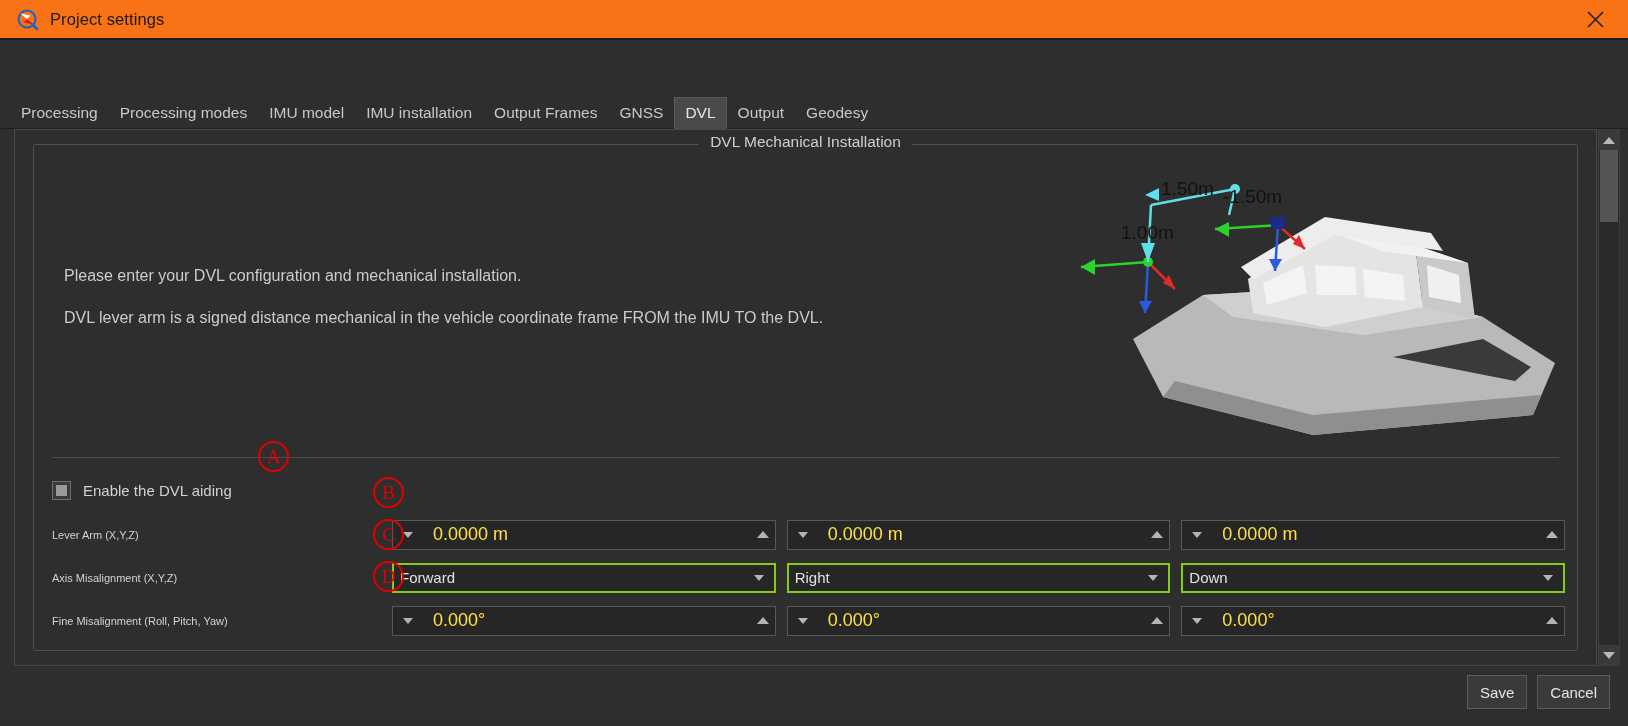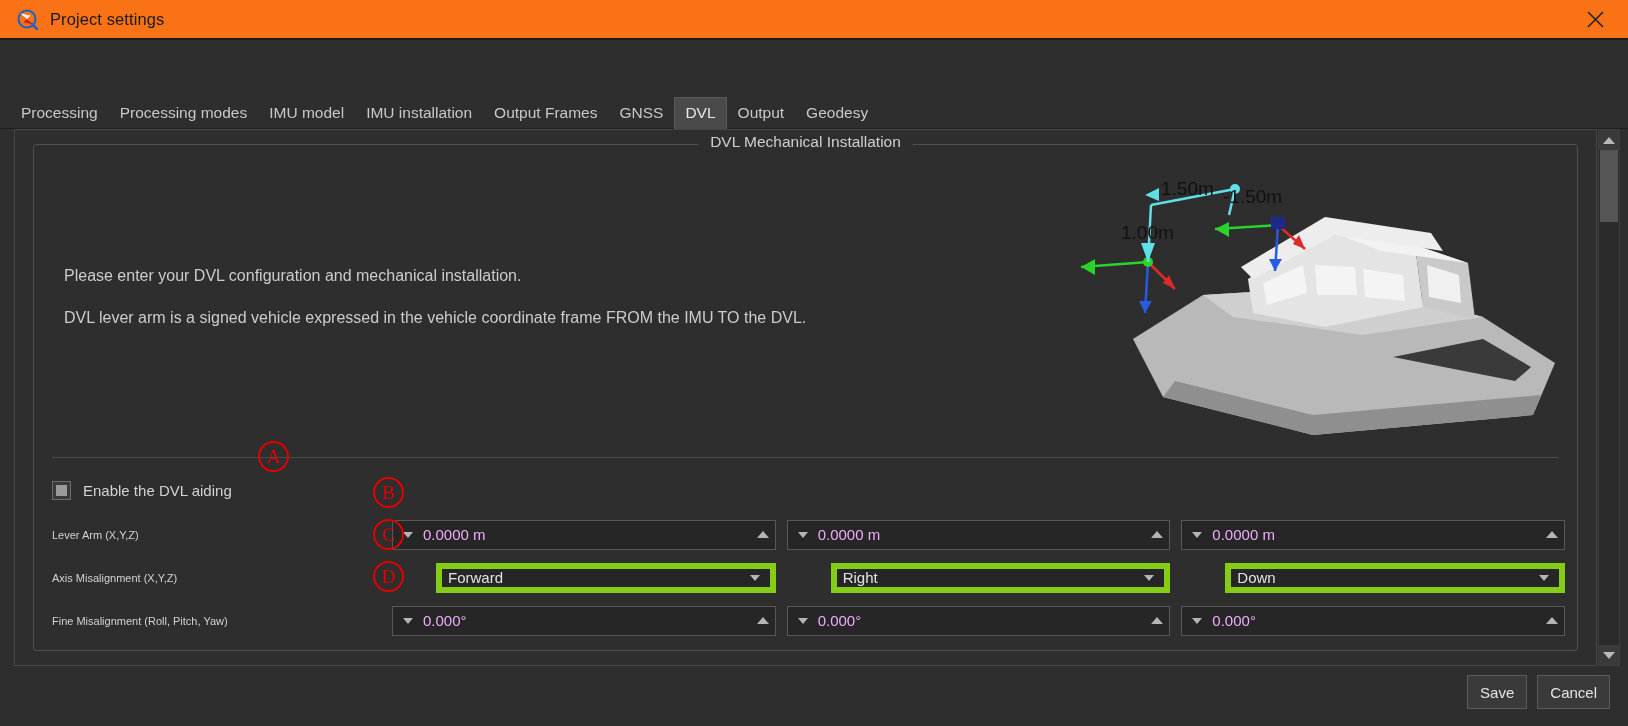--- a/index.html
+++ b/index.html
@@ -184,40 +184,40 @@
     padding: 0 2px 0 6px;
     cursor: text;
   }
   .spin-chev {
     width: 18px; flex: 0 0 18px;
     display: flex; align-items: center; justify-content: center;
   }
   .chev-down { border-left: 5px solid transparent; border-right: 5px solid transparent; border-top: 6px solid #b5b5b5; }
   .spin-value {
     flex: 1 1 auto;
-    font-size: 15px; color: #f0abfc;
+    font-size: 18px; color: #fde047;
     padding-left: 6px;
     white-space: nowrap;
+    margin-left: 10px;
   }
   .spin-arrows {
     width: 20px; flex: 0 0 20px;
     display: flex; align-items: center; justify-content: center;
     cursor: pointer;
   }
   .arrow-up { border-left: 6px solid transparent; border-right: 6px solid transparent; border-bottom: 7px solid #b5b5b5; }
 
   
   .combobox {
     height: 30px;
     background: #262626;
-    border: 6px solid #84cc16;
+    border: 2px solid #84cc16;
     display: flex; align-items: center;
     padding: 0 6px 0 6px;
     cursor: pointer;
-    margin-left: 44px;
   }
   .combo-value {
     flex: 1 1 auto;
     font-size: 15px; color: #e2e2e2;
     white-space: nowrap;
   }
   .combo-arrow { width: 18px; flex: 0 0 18px; display: flex; align-items: center; justify-content: center; }
 
   
   .annot {
@@ -288,21 +288,21 @@
   </div>
 
   <div class="scrollarea">
     <div class="scroll-content">
 
       <div class="groupbox">
         <div class="group-title">DVL Mechanical Installation</div>
 
         <div class="info">
           <p>Please enter your DVL configuration and mechanical installation.</p>
-          <p>DVL lever arm is a signed vehicle expressed in the vehicle coordinate frame FROM the IMU TO the DVL.</p>
+          <p>DVL lever arm is a signed distance mechanical in the vehicle coordinate frame FROM the IMU TO the DVL.</p>
         </div>
 
         <div class="illus">
           <svg width="500" height="290" viewBox="0 0 500 290">
 
             <polygon points="100,230 250,268 470,248 492,196 420,150 300,118 140,128 70,172" fill="#b9b9b9"></polygon>
             <polygon points="100,230 250,268 470,248 478,228 250,248 112,214" fill="#8f8f8f"></polygon>
 
             <polygon points="140,128 300,118 420,150 300,168 170,150" fill="#cfcfcf"></polygon>
 

